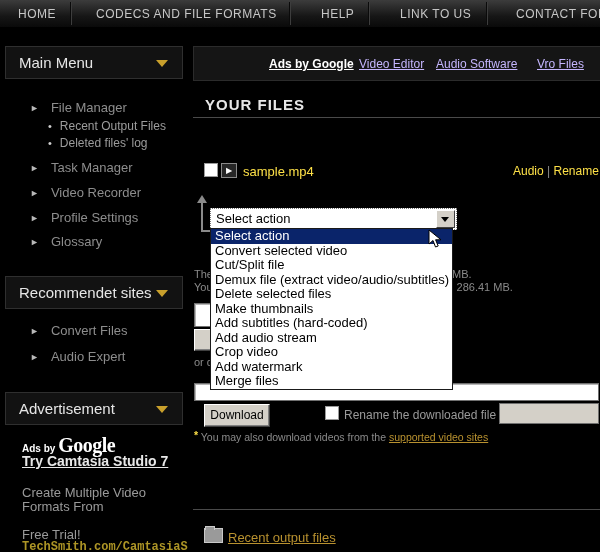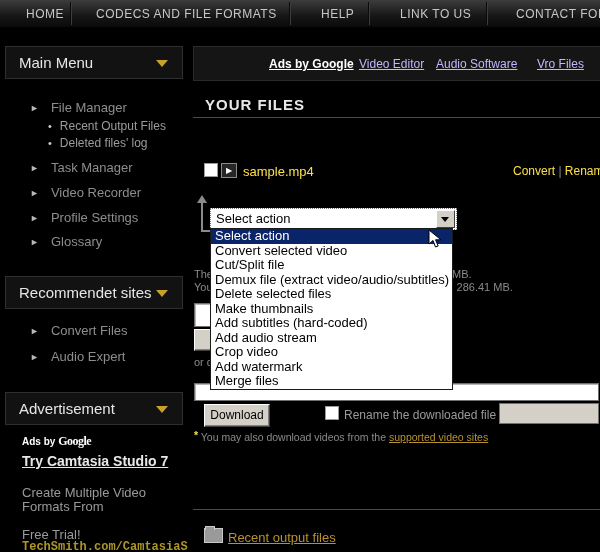--- a/index.html
+++ b/index.html
@@ -18,21 +18,21 @@
   .side-box .ttl{position:absolute;left:13px;top:7px;color:#e6e6e6;font-size:15px;}
   .tri-gold{position:absolute;right:14px;top:13px;width:0;height:0;
             border-left:6px solid transparent;border-right:6px solid transparent;border-top:7px solid #c9a02c;}
   .menu-row{position:absolute;color:#8d8d8d;font-size:13px;cursor:pointer;white-space:nowrap;}
   .menu-arrow{color:#b9b9b9;font-size:9px;margin-right:12px;vertical-align:1px;}
   .sub-row{position:absolute;color:#9c9c9c;font-size:12px;cursor:pointer;white-space:nowrap;}
   .sub-bullet{color:#cfcfcf;font-size:11px;margin-right:8px;}
 
   
   .adsby{color:#fff;font-size:10px;font-weight:bold;}
-  .adsby .g{font-family:"Liberation Serif",serif;font-size:12px;font-weight:bold;letter-spacing:-.5px;}
+  .adsby .g{font-family:"Liberation Serif",serif;font-size:20px;font-weight:bold;letter-spacing:-.5px;}
   .ad-headline{width:162px;color:#e8e8e8;font-size:14px;font-weight:bold;text-decoration:underline;line-height:16px;cursor:pointer;}
   .ad-line{color:#9a9a9a;font-size:13px;}
   .ad-url{color:#ad9526;font-size:12px;font-weight:bold;font-family:"Liberation Mono",monospace;}
 
   
   .adbar{left:193px;top:46px;width:414px;height:33px;background:#151515;border:1px solid #2b2b2b;border-right:none;}
   .adbar a{position:absolute;top:10px;font-size:12px;text-decoration:underline;cursor:pointer;white-space:nowrap;}
   .adbar .lead{color:#fff;font-weight:bold;}
   .adbar .plain{color:#c4b5fd;}
 
@@ -78,21 +78,21 @@
   .folder:before{content:"";position:absolute;left:0;top:-3px;width:8px;height:3px;background:#9a9a9a;border:1px solid #c9c9c9;border-bottom:none;}
 
   .cursor{left:428px;top:229px;z-index:10;}
 </style>
 </head>
 <body>
 
 <div class="page">
 
   <div class="abs navbar">
-    <span class="nav-item" style="left:26px">HOME</span>
+    <span class="nav-item" style="left:18px">HOME</span>
     <span class="nav-item" style="left:96px">CODECS AND FILE FORMATS</span>
     <span class="nav-item" style="left:321px">HELP</span>
     <span class="nav-item" style="left:400px">LINK TO US</span>
     <span class="nav-item" style="left:516px">CONTACT FORM</span>
     <span class="nav-sep" style="left:70px"></span>
     <span class="nav-sep" style="left:289px"></span>
     <span class="nav-sep" style="left:368px"></span>
     <span class="nav-sep" style="left:486px"></span>
   </div>
 
@@ -156,21 +156,21 @@
     <a class="plain" style="left:343px">Vro Files</a>
   </div>
 
   <div class="abs page-title" style="left:205px;top:96px">YOUR FILES</div>
   <div class="abs rule" style="left:193px;top:117px;width:407px"></div>
 
   <div class="abs cb" style="left:204px;top:163px"></div>
   <div class="abs playbtn" style="left:221px;top:163px">▶</div>
   <div class="abs gold" style="left:243px;top:164px;font-size:13px">sample.mp4</div>
   <div class="abs" style="left:513px;top:164px;font-size:12px;white-space:nowrap">
-    <span class="gold">Convert</span>
+    <span class="gold">Audio</span>
     <span style="color:#8a8a8a">|</span>
     <span class="gold">Rename</span>
   </div>
 
   <div class="abs graytext" style="left:194px;top:268px">The maximum file size (that can be uploaded) is 300 MB.</div>
   <div class="abs graytext" style="left:194px;top:281px">You have used 13.59 MB. You can still use for upload 286.41 MB.</div>
 
   <div class="abs input-w" style="left:194px;top:303px;width:234px;height:22px"></div>
   <div class="abs btn" style="left:194px;top:329px;width:86px;height:20px;line-height:19px">Upload file</div>
   <div class="abs graytext" style="left:194px;top:356px">or download video from URL:</div>

